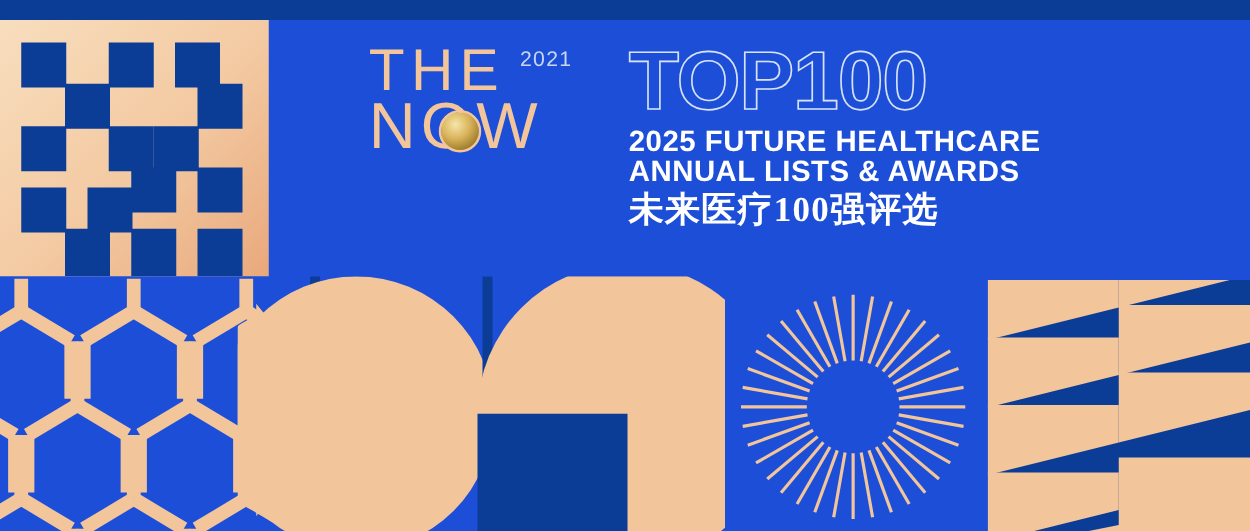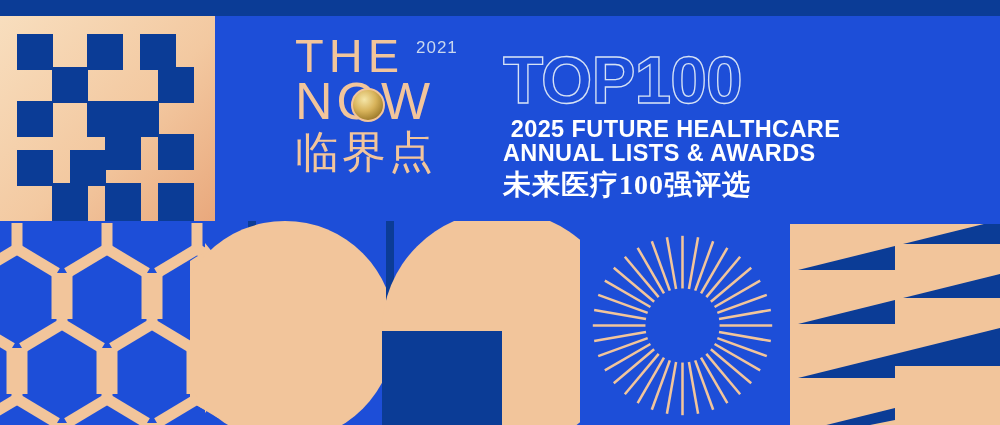--- a/index.html
+++ b/index.html
@@ -37,29 +37,29 @@
   #now-row{position:relative;margin-top:-4px;}
   #now-word{font-size:52px;font-weight:300;letter-spacing:4px;line-height:1;
     color:#F2C59B;}
   #gold-dot{position:absolute;left:56px;top:13px;width:34px;height:34px;border-radius:50%;
     background:radial-gradient(circle at 38% 32%,#F5E6A8 0%,#D8B35A 42%,#9C7A2A 78%,#6E541B 100%);
     border:2.5px solid #F2C59B;box-sizing:border-box;}
   #cn-word{font-size:44px;letter-spacing:3px;line-height:1.05;margin-top:2px;
     color:#F2C59B;font-weight:400;}
 
   
-  #headline-block{left:503px;top:32px;width:345px;}
+  #headline-block{left:503px;top:16px;width:345px;}
   #top100{
     font-size:66px;font-weight:700;letter-spacing:-1px;line-height:0.98;
     color:transparent;-webkit-text-stroke:1.3px #D6E2F5;
     font-family:"Liberation Sans",sans-serif;
   }
   .eng-line{font-size:23.5px;font-weight:700;letter-spacing:0.4px;line-height:1.04;
     color:#FFFFFF;white-space:nowrap;}
-  #eng1{margin-top:4px;text-align:center;}
+  #eng1{margin-top:4px;}
   #cn-sub{font-size:28px;font-weight:700;letter-spacing:1px;line-height:1.15;
     color:#FFFFFF;margin-top:3px;white-space:nowrap;font-family:Liberation Serif, serif;}
 </style>
 </head>
 <body>
 
 <div id="banner">
 
   <div class="layer" id="checker-block">
     <svg id="checker-svg" width="215" height="205" viewBox="0 0 215 205" aria-hidden="true">
@@ -202,21 +202,20 @@
 
   <div class="layer" id="logo-lockup">
     <div id="the-row">
       <span id="the-word">THE</span>
       <span id="year-sup">2021</span>
     </div>
     <div id="now-row">
       <span id="now-word">NOW</span>
       <span id="gold-dot"></span>
     </div>
-    <div id="cn-word">临界点</div>
   </div>
 
   <div class="layer" id="headline-block">
     <div id="top100">TOP100</div>
     <div class="eng-line" id="eng1">2025 FUTURE HEALTHCARE</div>
     <div class="eng-line" id="eng2">ANNUAL LISTS &amp; AWARDS</div>
     <div id="cn-sub">未来医疗100强评选</div>
   </div>
 
 </div>

